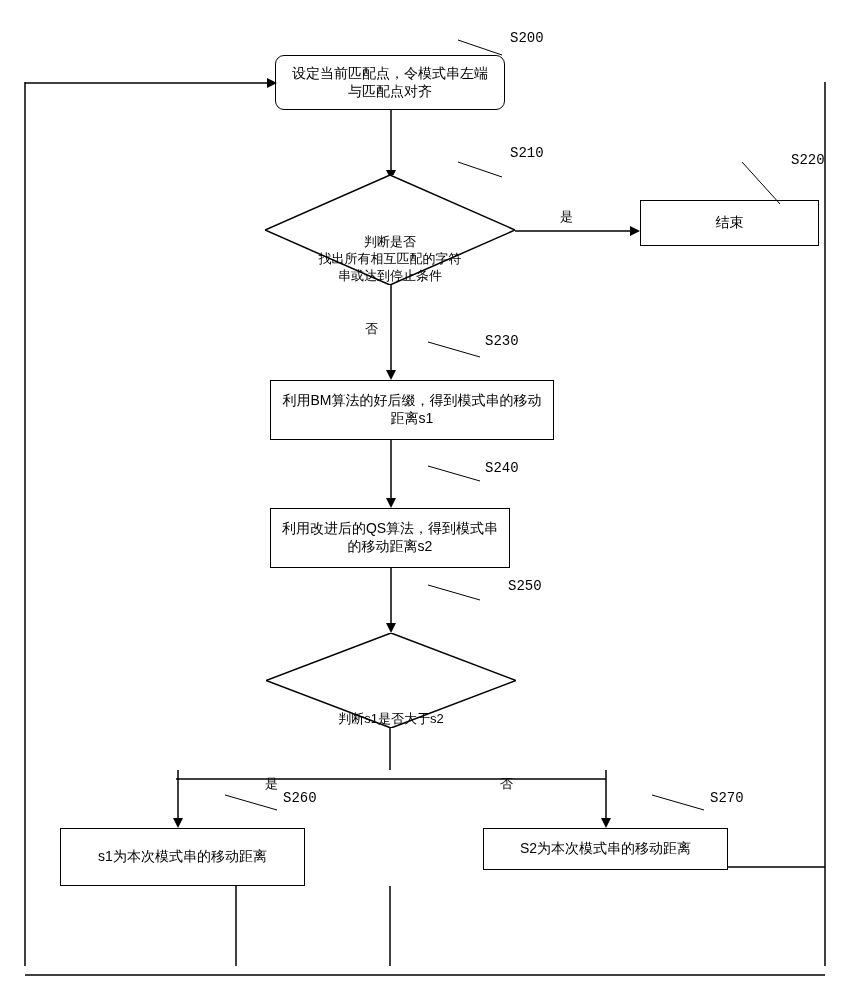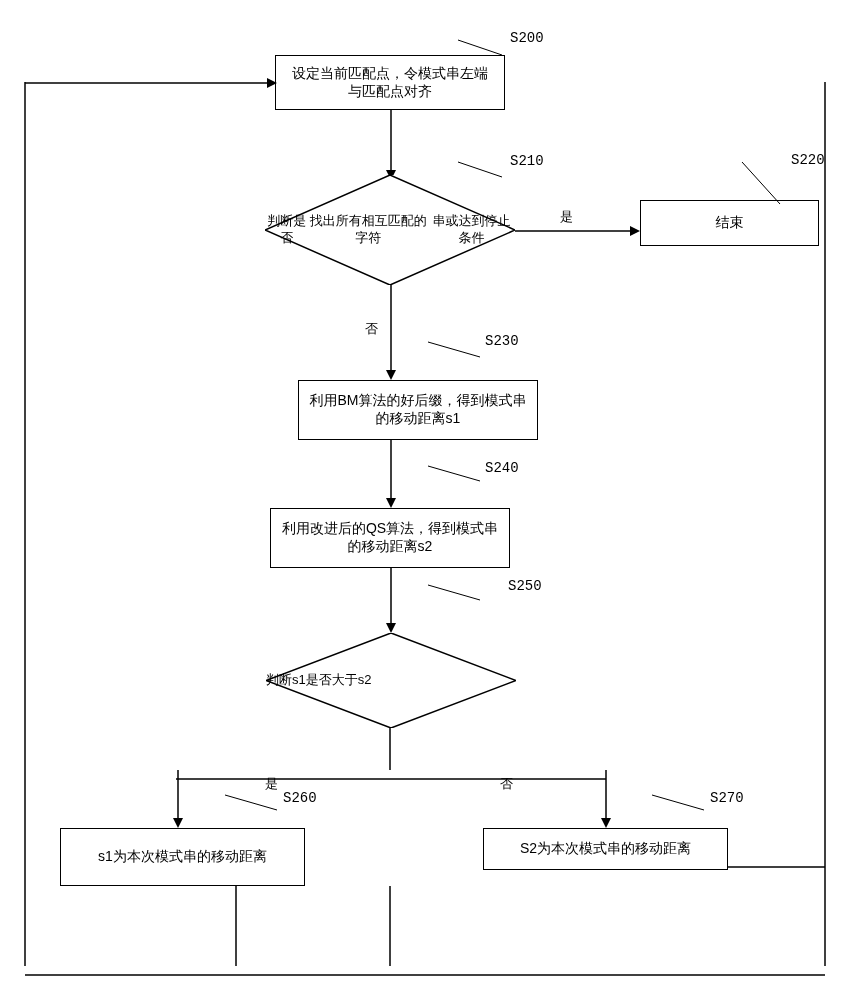--- a/index.html
+++ b/index.html
@@ -36,23 +36,23 @@
       left: 0;
       width: 100%;
       height: 100%;
     }
     .diamond-text {
       position: absolute;
       width: 100%;
       height: 100%;
       display: flex;
       align-items: center;
-      justify-content: space-between;
+      justify-content: flex-end;
       text-align: center;
-      flex-direction: row;
+      flex-direction: column;
       font-size: 13px;
       line-height: 1.3;
     }
     .label {
       position: absolute;
       font-size: 13px;
     }
     .step-label {
       position: absolute;
       font-size: 14px;
@@ -61,21 +61,21 @@
     .flow-line {
       position: absolute;
     }
     .flow-line svg {
       overflow: visible;
     }
   </style>
 </head>
 <body>
 
-<div class="rect-box" style="left: 275px; top: 55px; width: 230px; height: 55px;">
+<div class="rect-box" style="left: 275px; top: 55px; width: 230px; height: 55px; border-radius: 9px;">
   <span>设定当前匹配点，令模式串左端与匹配点对齐</span>
 </div>
 <div class="flow-line" style="left:458px; top:40px;">
   <svg width="50" height="20">
       <line x1="0" y1="0" x2="44" y2="15" stroke="#000" stroke-width="1"></line>
     </svg>
 </div>
 <div class="step-label" style="left: 510px; top: 30px;">
   <span>S200</span>
 </div>
@@ -95,21 +95,21 @@
     <span>判断是否</span>
     <span>找出所有相互匹配的字符</span>
     <span>串或达到停止条件</span>
   </div>
 </div>
 <div class="flow-line" style="left:458px; top:162px;">
   <svg width="50" height="20">
       <line x1="0" y1="0" x2="44" y2="15" stroke="#000" stroke-width="1"></line>
     </svg>
 </div>
-<div class="step-label" style="left: 510px; top: 153px;">
+<div class="step-label" style="left: 510px; top: 145px;">
   <span>S210</span>
 </div>
 
 <div class="flow-line" style="left: 515px; top: 224px;">
   <svg width="125" height="12">
     <line x1="0" y1="6" x2="117" y2="6" stroke="#000" stroke-width="1.5"></line>
     <polygon points="125,6 115,1 115,11" fill="#000"></polygon>
   </svg>
 </div>
 <div class="label" style="left: 560px; top: 208px;">
@@ -139,21 +139,21 @@
 </div>
 <div class="flow-line" style="left:428px; top:342px;">
   <svg width="60" height="20">
       <line x1="0" y1="0" x2="52" y2="15" stroke="#000" stroke-width="1"></line>
     </svg>
 </div>
 <div class="step-label" style="left: 485px; top: 333px;">
   <span>S230</span>
 </div>
 
-<div class="rect-box" style="left: 270px; top: 380px; width: 240px; height: 60px; margin-left: 28px;">
+<div class="rect-box" style="left: 270px; top: 380px; width: 284px; height: 60px;">
   <span>利用BM算法的好后缀，得到模式串的移动距离s1</span>
 </div>
 
 <div class="flow-line" style="left: 385px; top: 440px;">
   <svg width="12" height="68">
     <line x1="6" y1="0" x2="6" y2="60" stroke="#000" stroke-width="1.5"></line>
     <polygon points="6,68 1,58 11,58" fill="#000"></polygon>
   </svg>
 </div>
 <div class="flow-line" style="left:428px; top:466px;">

